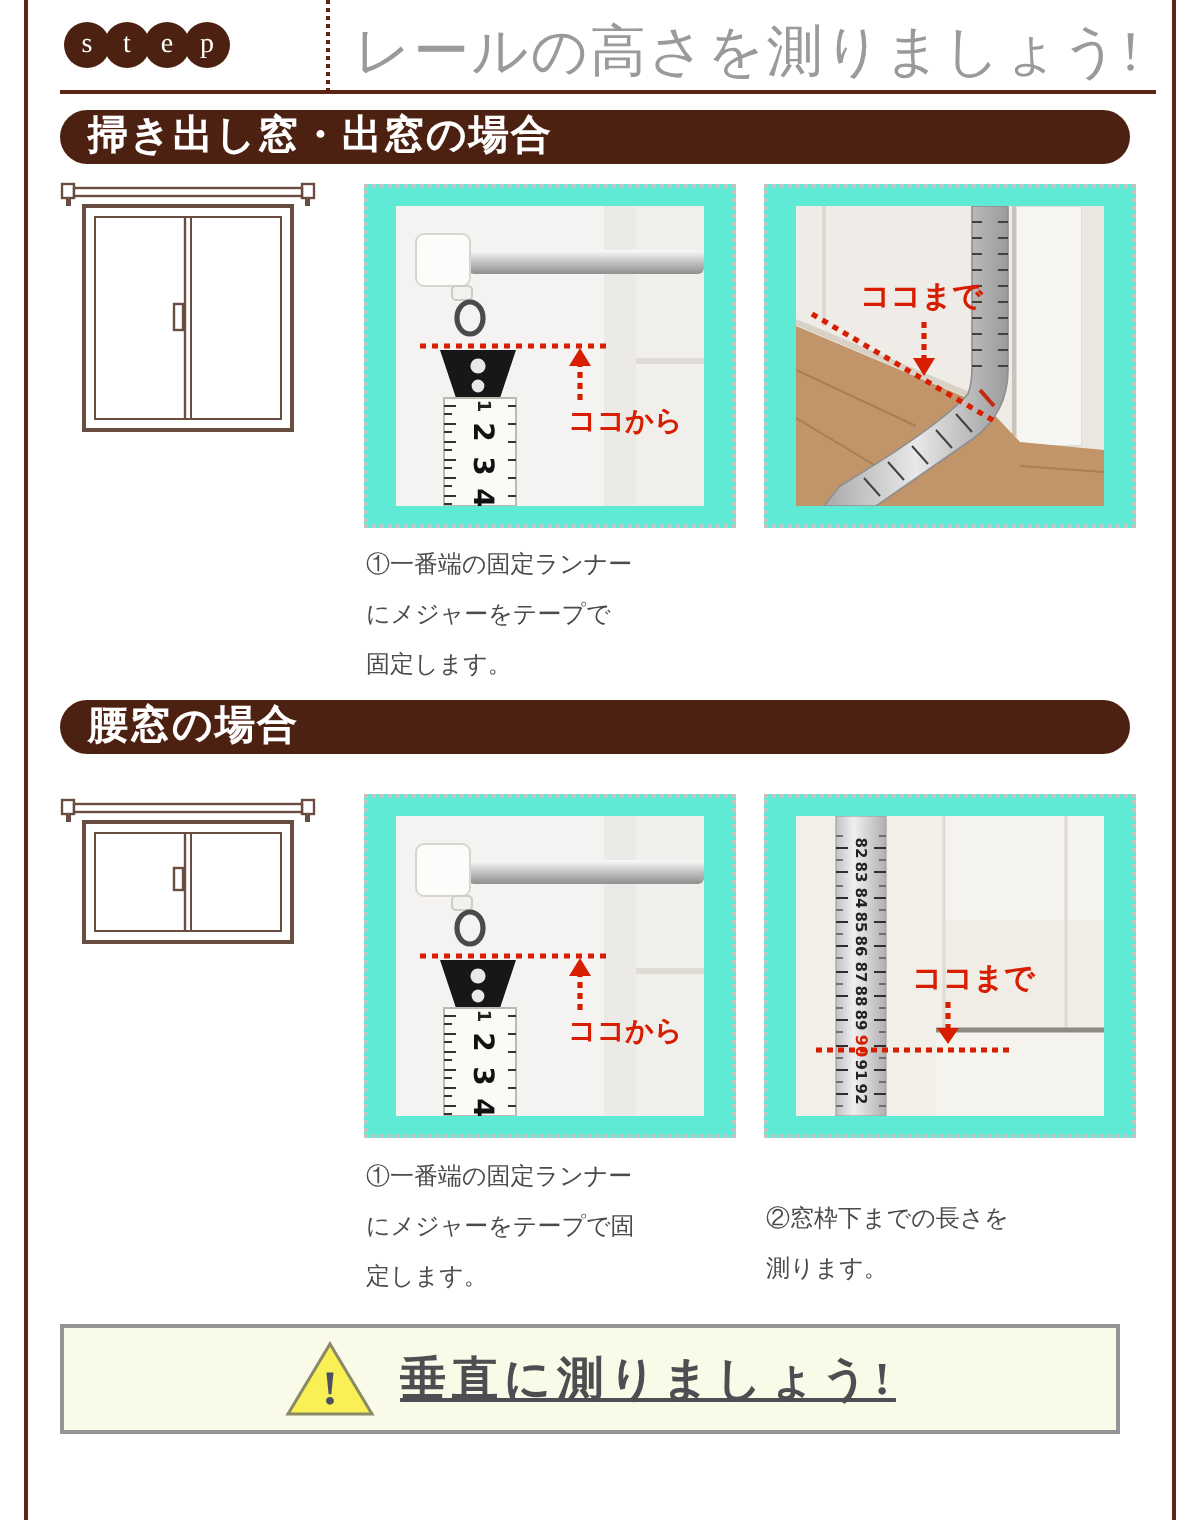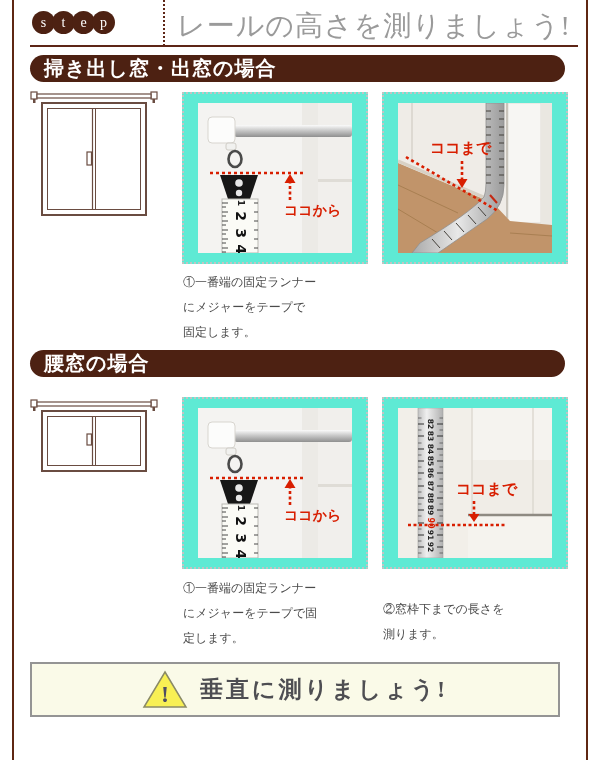--- a/index.html
+++ b/index.html
@@ -45,21 +45,21 @@
            white-space:pre-line;}
   .cap-11{left:183px;top:270px;}
   .cap-12{left:383px;top:270px;}
   .cap-21{left:183px;top:576px;}
   .cap-22{left:383px;top:576px;margin-top:21px;}
 
   
   .warning-box{position:absolute;left:30px;top:662px;width:530px;height:55px;background:#fafae8;
                border:2px solid #949494;box-sizing:border-box;display:flex;align-items:center;
                justify-content:center;gap:12px;}
-  .warning-text{font-size:23px;font-weight:bold;color:#4e4e52;letter-spacing:3px;}
+  .warning-text{font-size:23px;font-weight:bold;color:#4e4e52;letter-spacing:3px;text-decoration:underline;}
 
   svg text.jp-label{font-family:"Liberation Sans","DejaVu Sans",sans-serif;font-weight:bold;}
   svg text.num{font-family:"DejaVu Sans",sans-serif;font-weight:bold;}
 </style>
 </head>
 <body>
 
 <div class="page">
 
   <svg width="0" height="0" style="position:absolute" aria-hidden="true">

